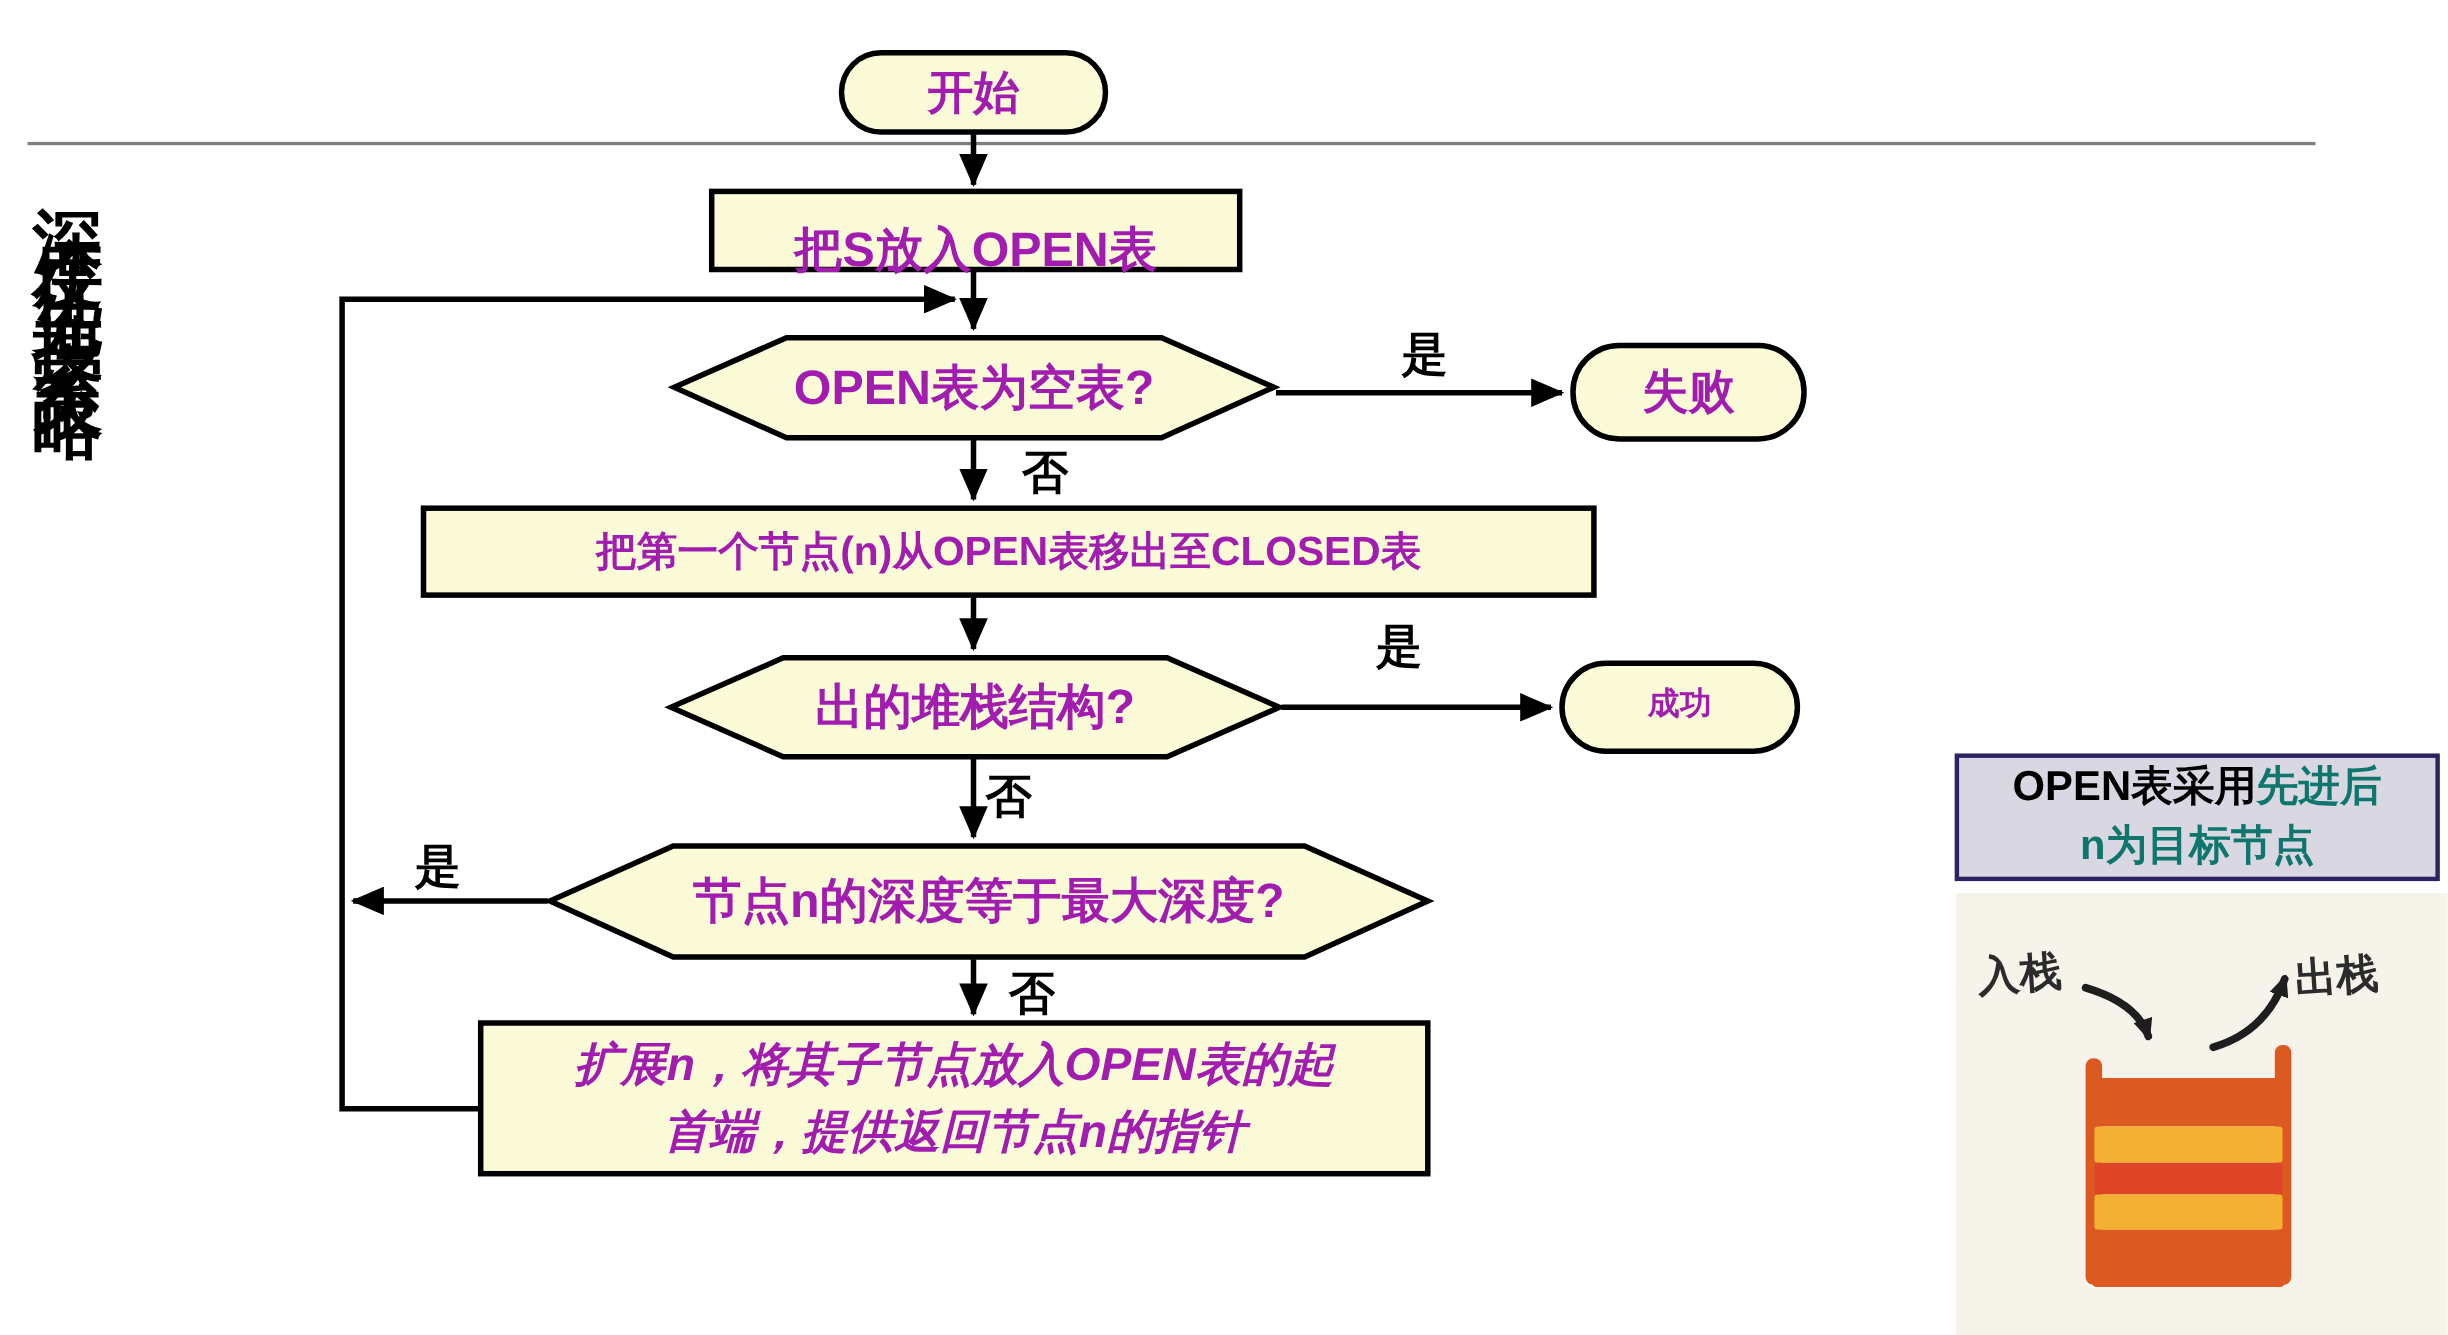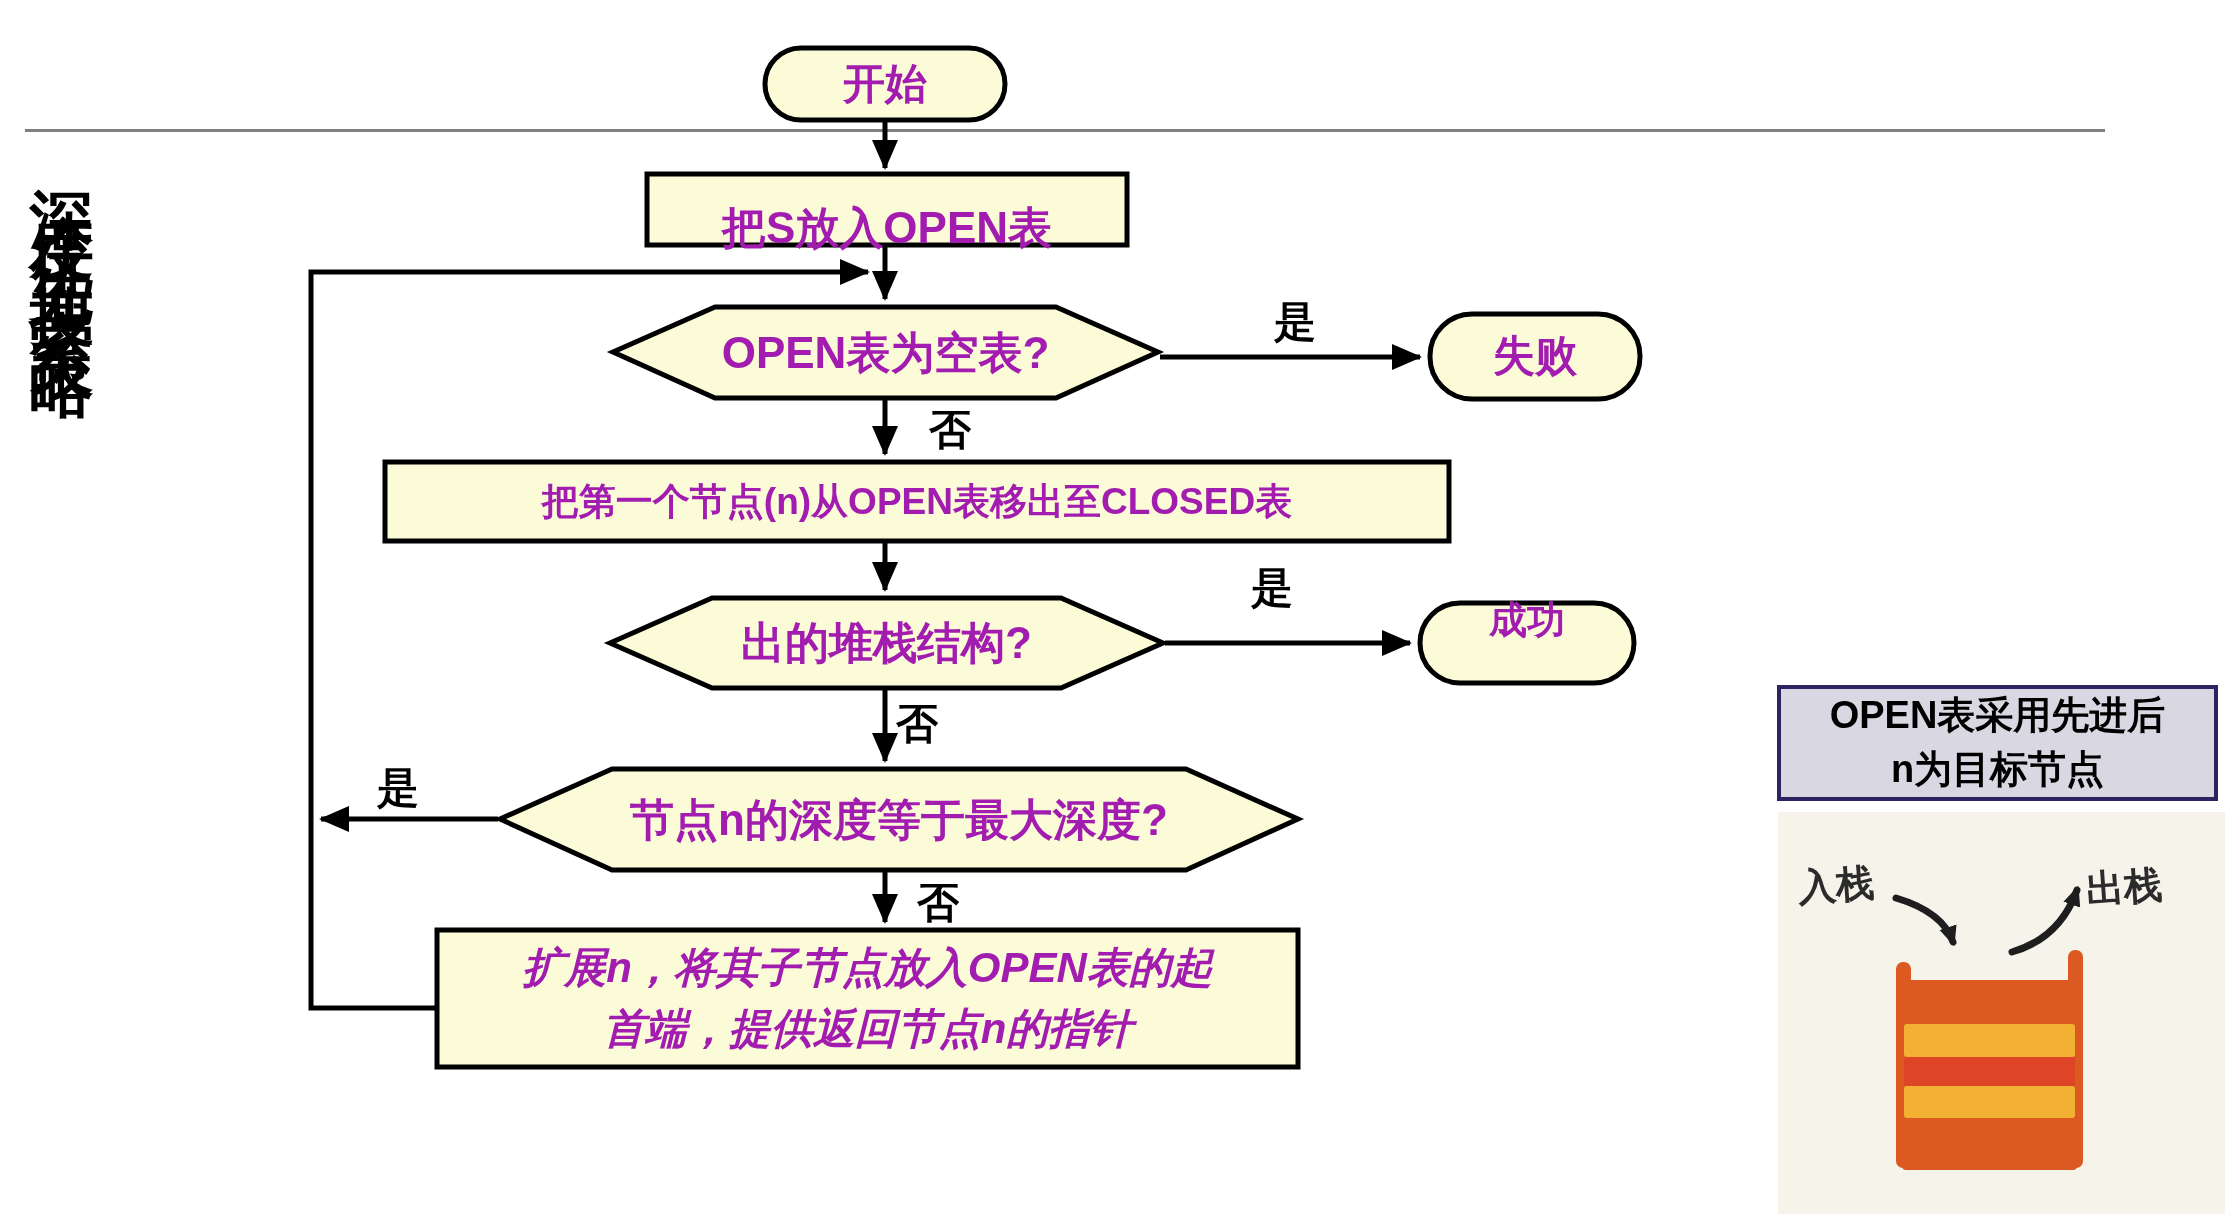--- a/index.html
+++ b/index.html
@@ -30,21 +30,21 @@
     position:absolute;transform:translate(-50%,-50%);
     font-size:42px;font-weight:700;color:#000;
   }
   
   .note-box{
     position:absolute;left:1777px;top:685px;width:433px;height:108px;
     background:#D9D8E2;border:4px solid #2E2263;
     display:flex;align-items:center;justify-content:center;text-align:center;
     font-size:38px;font-weight:700;line-height:1.42;color:#000;
   }
-  .note-box .purple{color:#000000;}
+  .note-box .purple{color:#0f766e;}
   
   .stack-panel{
     position:absolute;left:1778px;top:812px;width:447px;height:402px;background:#F6F3EB;
   }
   .hand-label{
     position:absolute;font-size:38px;font-weight:600;color:#2b2b2b;
     transform:rotate(-4deg);font-family:"Liberation Sans",sans-serif;
   }
 </style>
 </head>
@@ -95,21 +95,21 @@
 <div class="label" style="left:647px;top:192px;width:480px;height:71px;font-size:44px;">把S放入OPEN表</div>
 
 <div class="label" style="left:613px;top:307px;width:545px;height:91px;font-size:44px;">OPEN表为空表?</div>
 
 <div class="label" style="left:385px;top:462px;width:1064px;height:79px;font-size:37px;">把第一个节点(n)从OPEN表移出至CLOSED表</div>
 
 <div class="label" style="left:610px;top:598px;width:553px;height:90px;font-size:44px;">出的堆栈结构?</div>
 
 <div class="label" style="left:1430px;top:314px;width:210px;height:85px;font-size:42px;">失败</div>
 
-<div class="label" style="left:1420px;top:581px;width:214px;height:80px;font-size:38px;font-family:Liberation Serif, serif;">成功</div>
+<div class="label" style="left:1420px;top:600px;width:214px;height:80px;font-size:29px;font-family:Liberation Serif, serif;">成功</div>
 
 <div class="label" style="left:500px;top:769px;width:798px;height:101px;font-size:44px;">节点n的深度等于最大深度?</div>
 
 <div class="label pre" style="left:437px;top:930px;width:861px;height:137px;font-size:42px;">扩展n，将其子节点放入OPEN表的起
 首端，提供返回节点n的指针</div>
 
 <div class="edge-label" style="left:1295px;top:322px;">是</div>
 <div class="edge-label" style="left:950px;top:430px;">否</div>
 <div class="edge-label" style="left:1272px;top:588px;">是</div>
 <div class="edge-label" style="left:917px;top:724px;">否</div>

